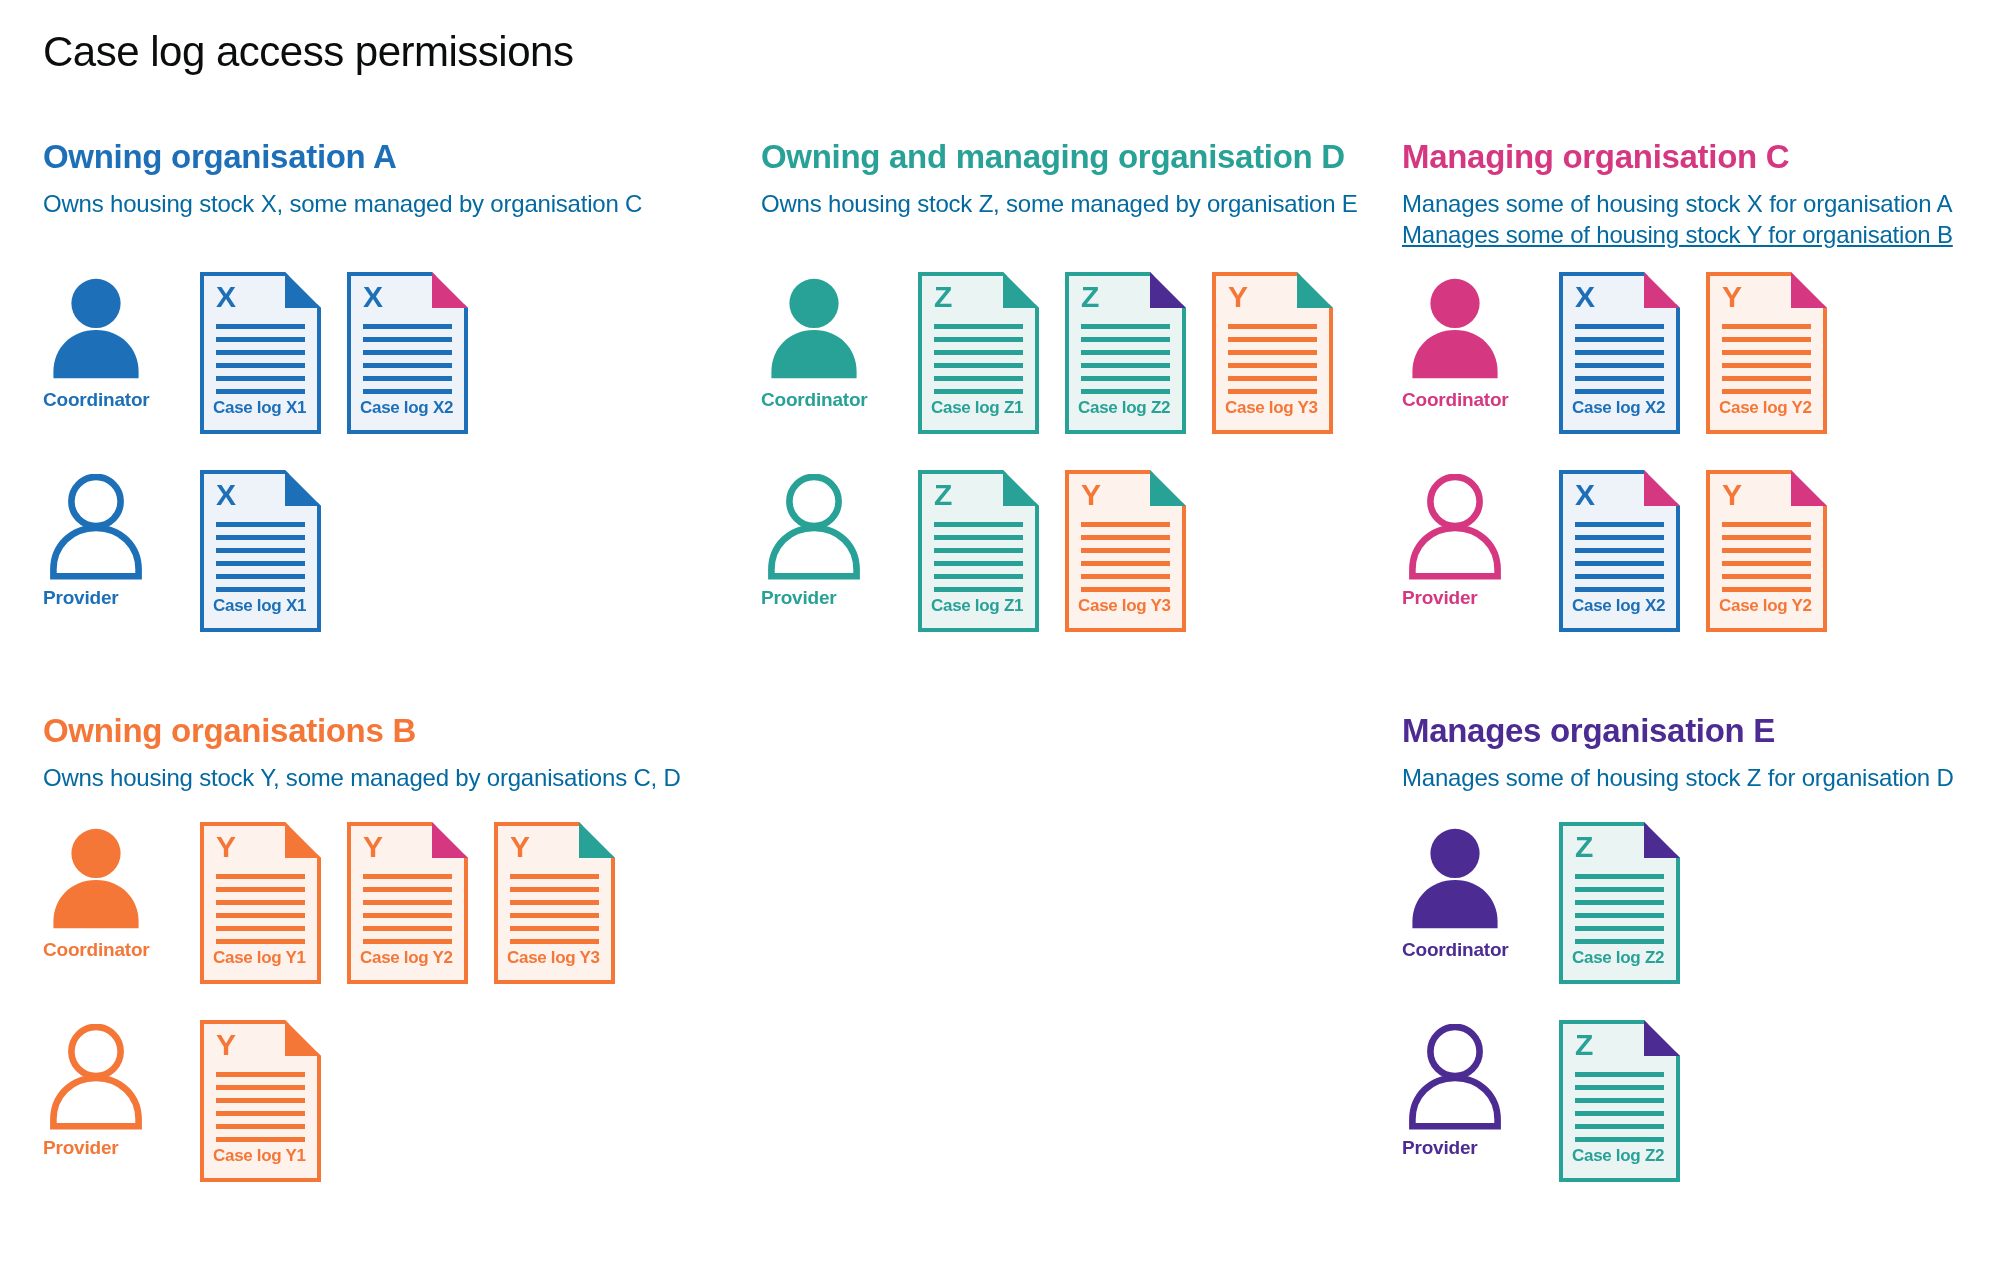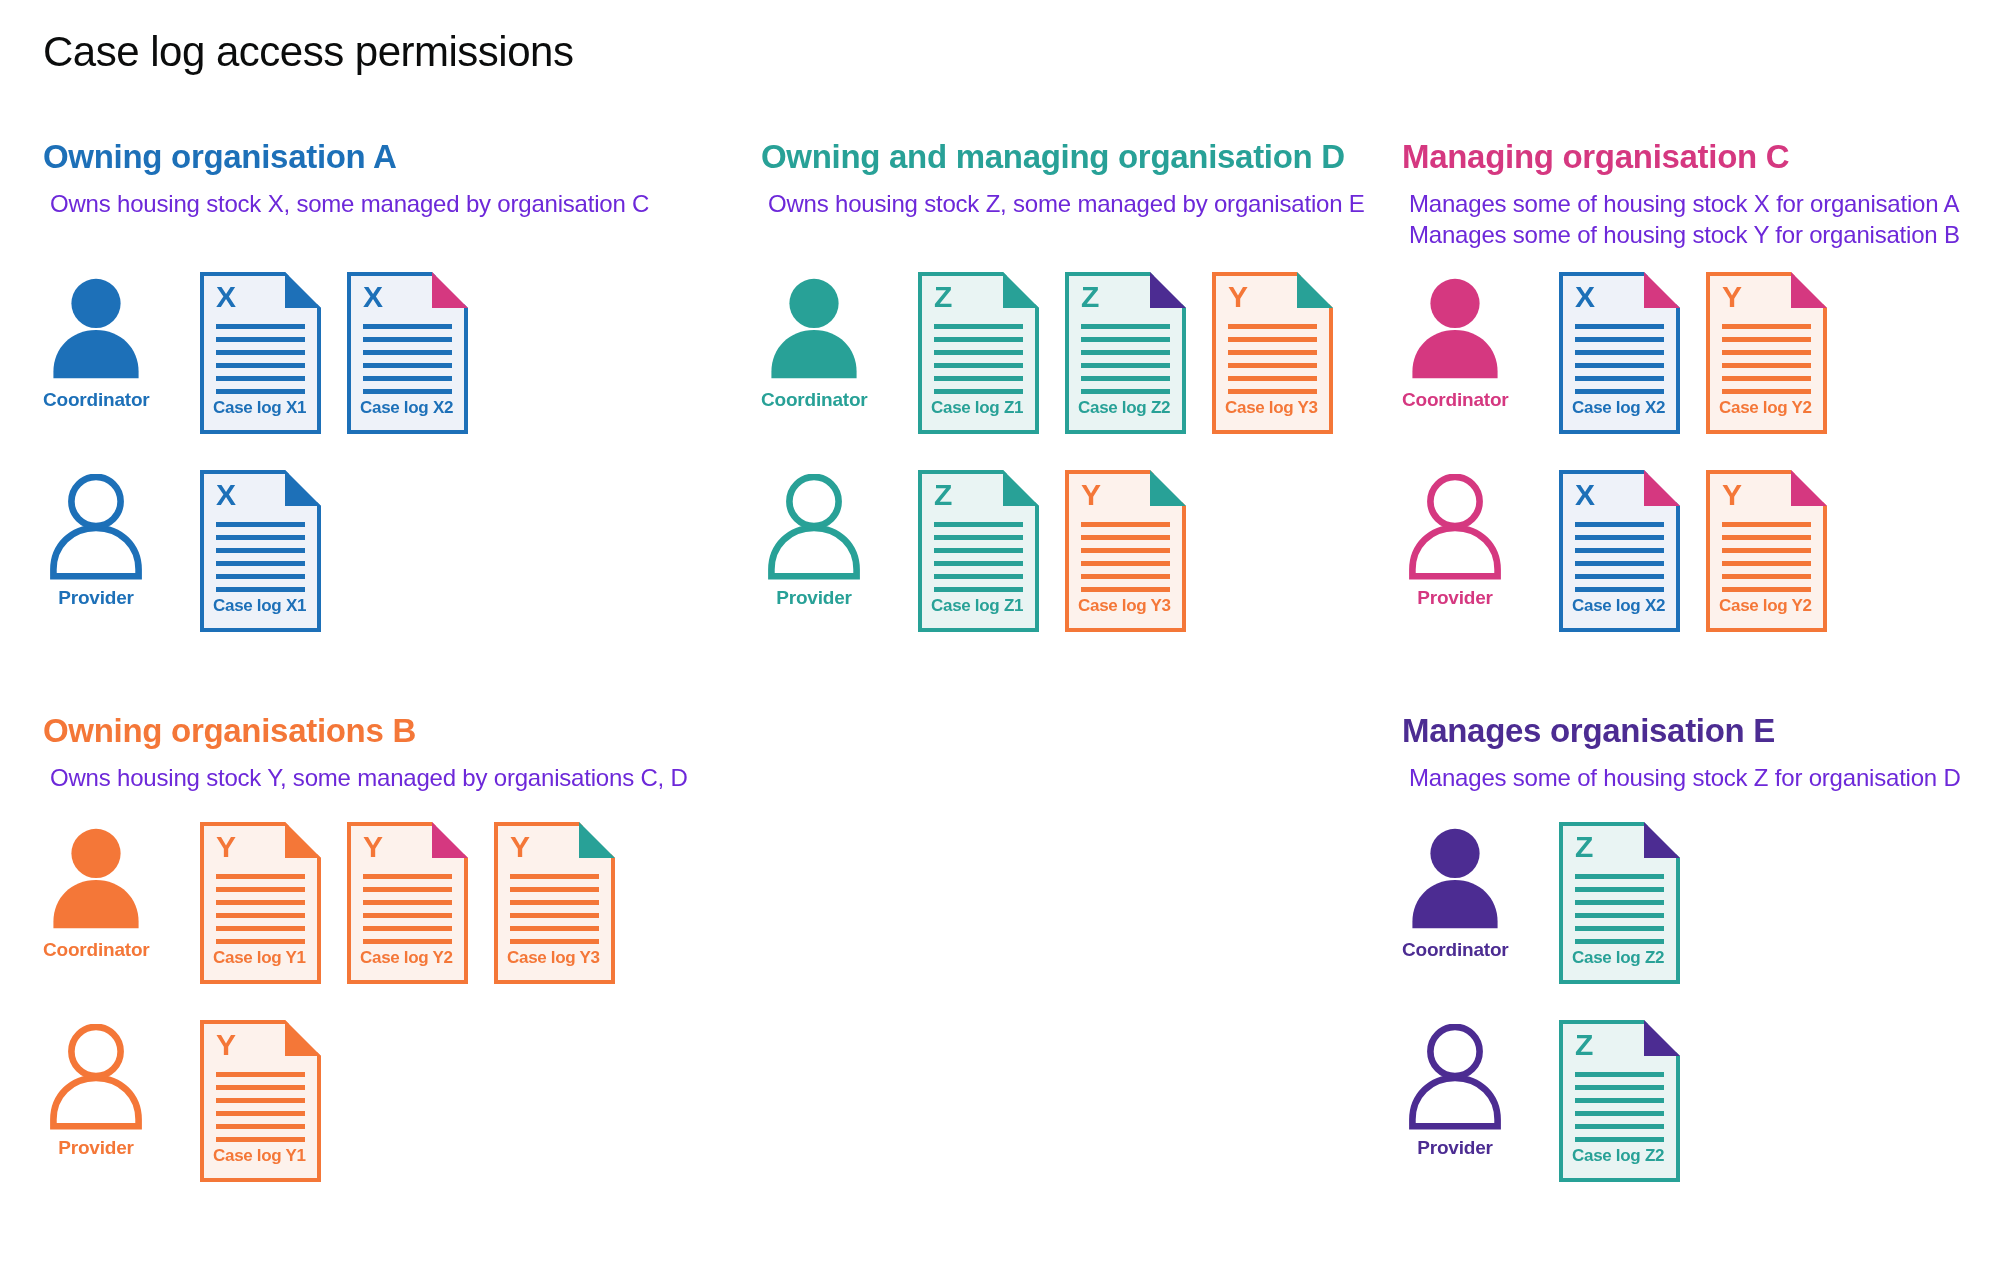--- a/index.html
+++ b/index.html
@@ -14,30 +14,30 @@
   .section{position:absolute;}
   .sec-a{left:43px;  top:138px; width:685px; --org:#1d70b8;}
   .sec-d{left:761px; top:138px; width:665px; --org:#28a197;}
   .sec-c{left:1402px;top:138px; width:595px; --org:#d53880;}
   .sec-b{left:43px;  top:712px; width:685px; --org:#f47738;}
   .sec-e{left:1402px;top:712px; width:595px; --org:#4c2c92;}
   .section h2{
     margin:0;font-size:33px;font-weight:bold;color:var(--org);letter-spacing:-0.3px;
   }
   .section .desc{
-    margin:12px 0 0 7px;font-size:24px;line-height:31px;color:#6d28d9;
+    margin:12px 0 0 0;font-size:24px;line-height:31px;color:#0369a1;
     letter-spacing:-0.2px;white-space:nowrap;
   }
   .perm-row{position:absolute;left:0;display:flex;align-items:flex-start;}
   .sec-top .row-coordinator{top:134px;}
   .sec-top .row-provider{top:332px;}
   .sec-bottom .row-coordinator{top:110px;}
   .sec-bottom .row-provider{top:308px;}
   .icon-cell{width:157px;flex:none;}
-  .person-block{width:106px;text-align:center;}
+  .person-block{width:106px;text-align:left;}
   .person-svg{width:100px;height:106px;display:block;margin:4px auto 0 auto;}
   .person--filled .p-body,.person--filled .p-head{fill:var(--org);stroke:none;}
   .person--outline .p-body{fill:#ffffff;stroke:var(--org);stroke-width:7;}
   .person--outline .p-head{fill:#ffffff;stroke:var(--org);stroke-width:7;}
   .role-label{
     margin-top:7px;font-size:19px;font-weight:bold;color:var(--org);
     white-space:nowrap;letter-spacing:-0.2px;
   }
   .docs{display:flex;gap:26px;}
   .doc{
@@ -195,21 +195,21 @@
         <div class="doc-lines"></div>
         <span class="doc-label">Case log Y3</span>
       </div>
     </div>
   </div>
 </div>
 
 <div class="section sec-c sec-top">
   <h2>Managing organisation C</h2>
   <p class="desc">Manages some of housing stock X for organisation A</p>
-  <p class="desc" style="margin-top:0;">Manages some of housing stock Y for organisation B</p>
+  <p class="desc" style="margin-top:0;text-decoration:underline;">Manages some of housing stock Y for organisation B</p>
 
   <div class="perm-row row-coordinator">
     <div class="icon-cell">
       <div class="person-block">
         <svg class="person-svg person--filled" viewBox="0 0 100 112">
           <path class="p-body" d="M5 108 L5 101 C5 76 24 57 50 57 C76 57 95 76 95 101 L95 108 Z"></path>
           <circle class="p-head" cx="50" cy="29" r="26"></circle>
         </svg>
         <div class="role-label">Coordinator</div>
       </div>

